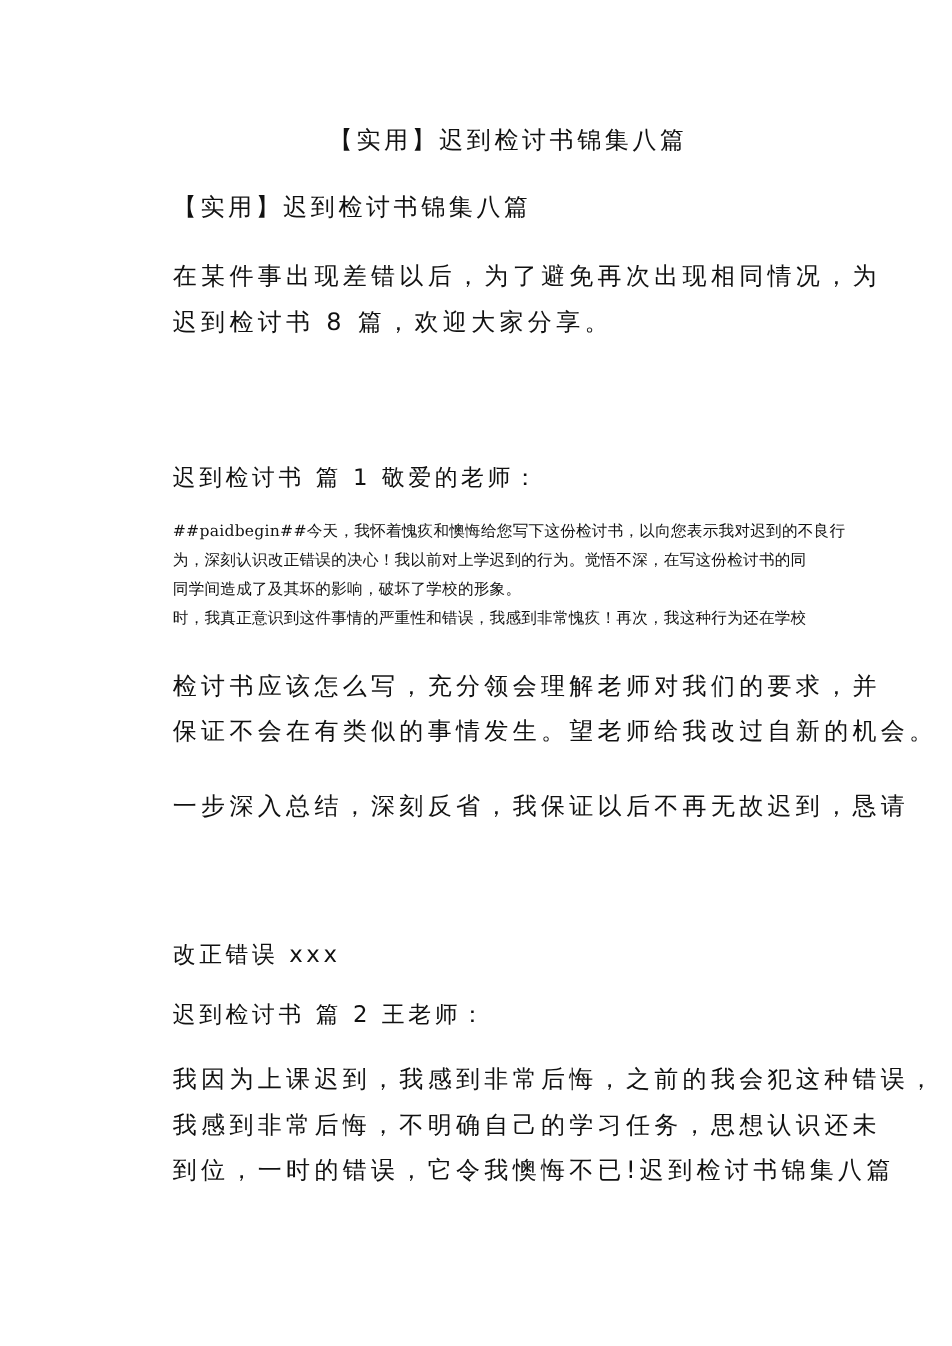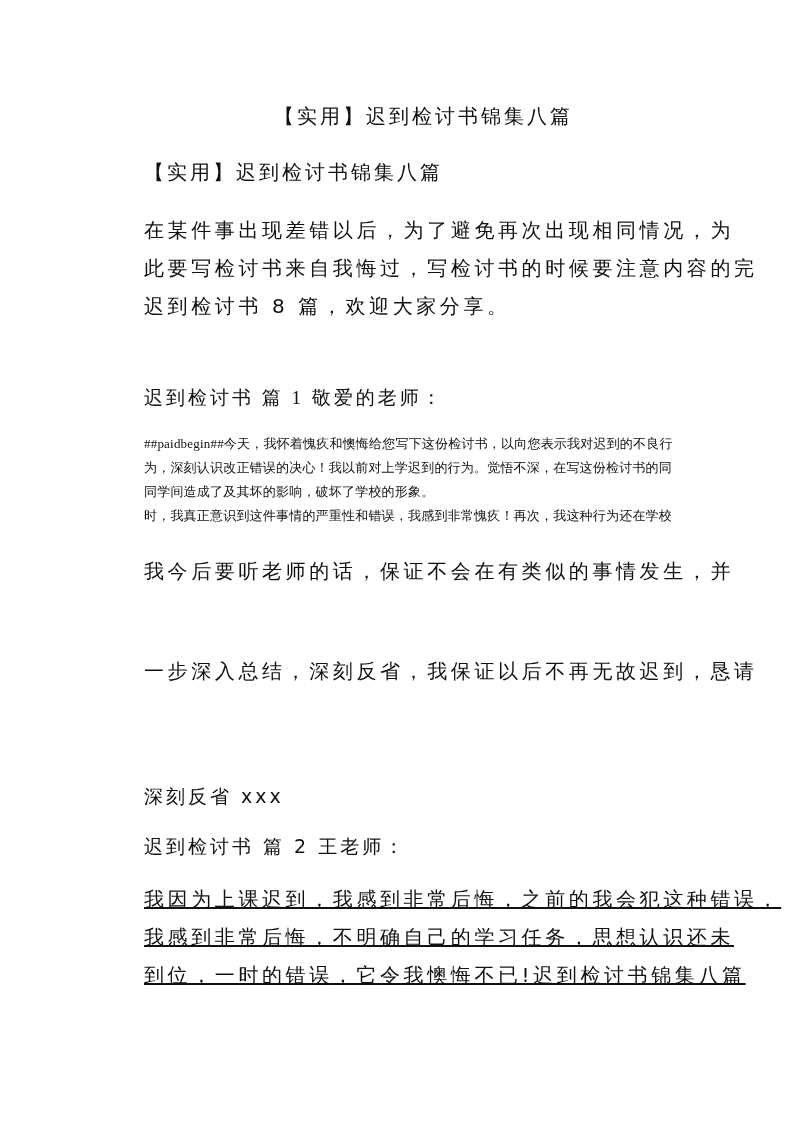--- a/index.html
+++ b/index.html
@@ -7,57 +7,57 @@
          font-family: "DejaVu Sans", "Liberation Sans", sans-serif; color: #111; }
   .page { position: absolute; left: 0; top: 0; width: 670px; height: 1122px; margin-left: 27px; }
   .doc-title { position: absolute; left: 0; width: 793px; top: 101px; text-align: center;
                font-size: 20px; letter-spacing: 3px; line-height: 30px; font-weight: normal; }
   .sub-title { position: absolute; left: 117px; top: 157px; font-size: 20px; letter-spacing: 3px; line-height: 30px; }
   .para { position: absolute; left: 117px; width: 580px; font-size: 20px; letter-spacing: 3.6px; line-height: 38px; }
   .para .line { display: block; white-space: nowrap; }
   .heading { position: absolute; left: 117px; font-size: 19px; letter-spacing: 3px; line-height: 30px; white-space: nowrap; }
   .small { position: absolute; left: 117px; width: 580px; font-family: "DejaVu Serif", "Liberation Serif", serif;
            font-size: 13px; line-height: 24px; letter-spacing: 0.2px; }
-  .small .line { display: block; white-space: nowrap; font-family: Liberation Serif, serif; }
+  .small .line { display: block; white-space: nowrap; }
 </style>
 </head>
 <body>
 
 <div class="page">
 
   <div class="doc-title">【实用】迟到检讨书锦集八篇</div>
 
   <div class="sub-title">【实用】迟到检讨书锦集八篇</div>
 
   <div class="para" style="top:211px;">
     <span class="line"> 在某件事出现差错以后，为了避免再次出现相同情况，为</span>
-    <span class="line">此要写检讨书来自我悔过，写检讨书的时候要注意内容的完</span>
     <span class="line">迟到检讨书 8 篇，欢迎大家分享。</span>
   </div>
 
-  <div class="heading" style="top:383px;font-family:Liberation Serif, serif;">迟到检讨书  篇 1  敬爱的老师：</div>
+  <div class="heading" style="top:383px;">迟到检讨书  篇 1  敬爱的老师：</div>
 
   <div class="small" style="top:432px;">
     <span class="line">##paidbegin##今天，我怀着愧疚和懊悔给您写下这份检讨书，以向您表示我对迟到的不良行</span>
     <span class="line">为，深刻认识改正错误的决心！我以前对上学迟到的行为。觉悟不深，在写这份检讨书的同</span>
     <span class="line">同学间造成了及其坏的影响，破坏了学校的形象。</span>
     <span class="line">时，我真正意识到这件事情的严重性和错误，我感到非常愧疚！再次，我这种行为还在学校</span>
   </div>
 
   <div class="para" style="top:552px;">
-    <span class="line">我今后要听老师的话，保证不会在有类似的事情发生，并</span>
+    <span class="line">检讨书应该怎么写，充分领会理解老师对我们的要求，并</span>
+    <span class="line">保证不会在有类似的事情发生。望老师给我改过自新的机会。</span>
   </div>
 
   <div class="para" style="top:652px;">
     <span class="line">一步深入总结，深刻反省，我保证以后不再无故迟到，恳请</span>
   </div>
 
-  <div class="heading" style="top:781px;">深刻反省 xxx</div>
+  <div class="heading" style="top:781px;">改正错误 xxx</div>
 
   <div class="heading" style="top:831px;text-align:center;">迟到检讨书  篇 2  王老师：</div>
 
-  <div class="para" style="top:880px;text-decoration:underline;">
+  <div class="para" style="top:880px;">
     <span class="line">我因为上课迟到，我感到非常后悔，之前的我会犯这种错误，</span>
     <span class="line">我感到非常后悔，不明确自己的学习任务，思想认识还未</span>
     <span class="line">到位，一时的错误，它令我懊悔不已!迟到检讨书锦集八篇</span>
   </div>
 
 </div>
 
 </body></html>

